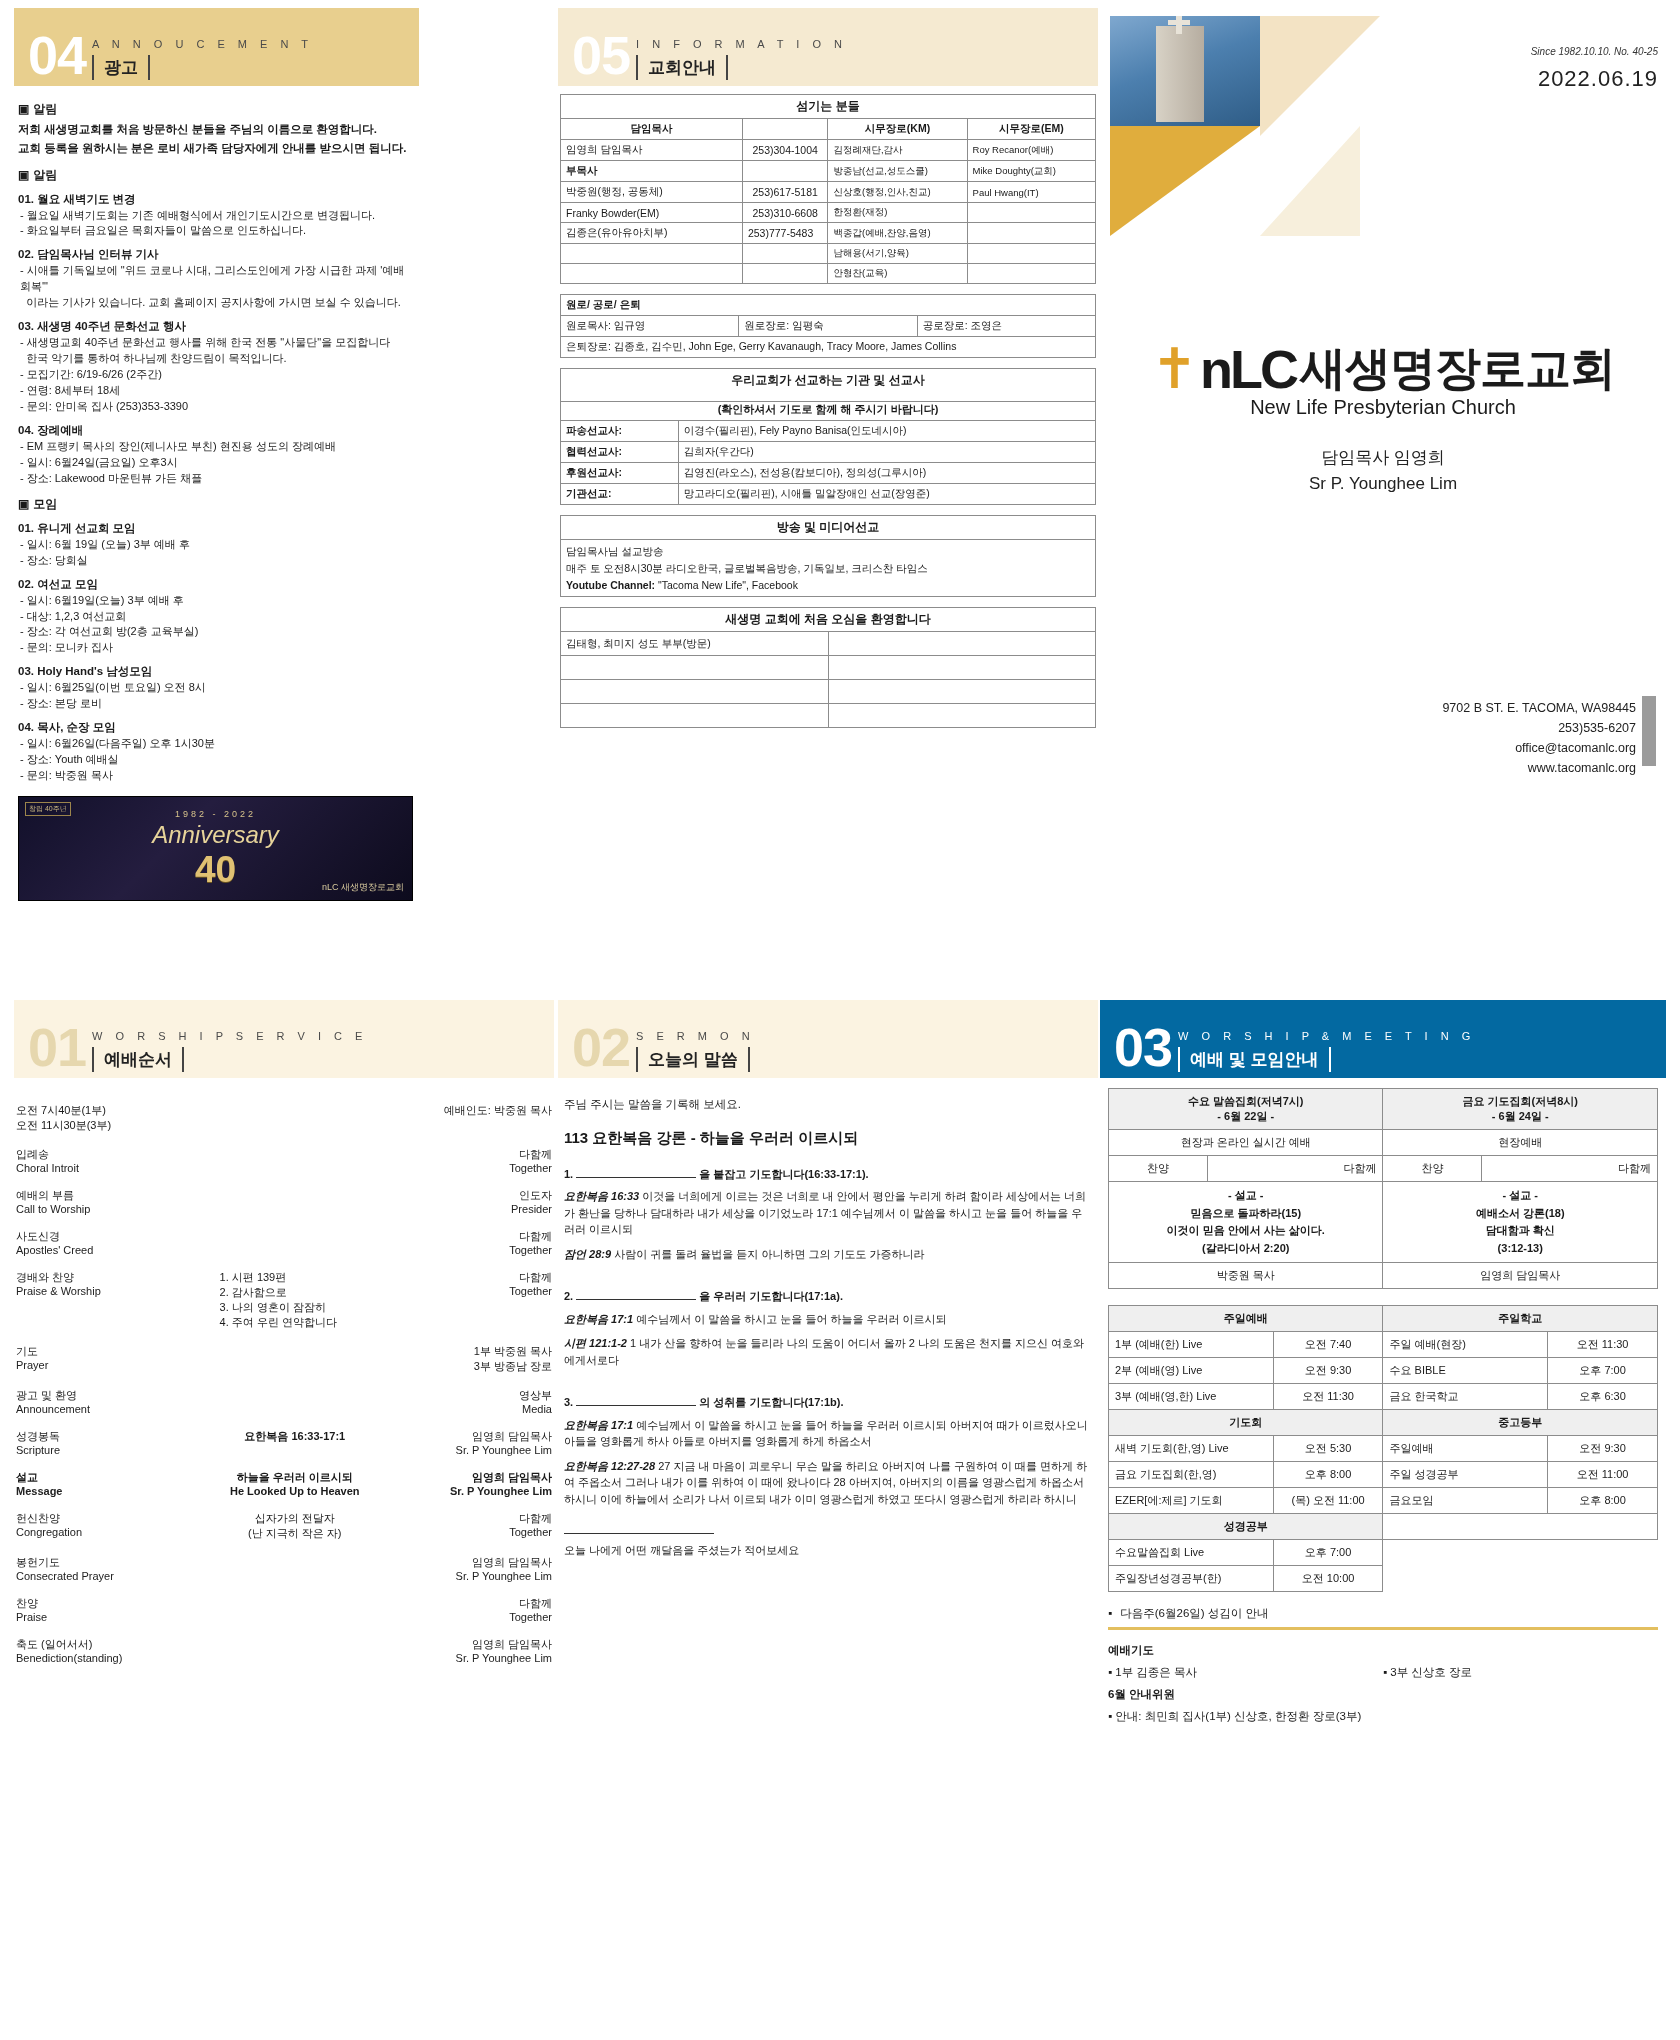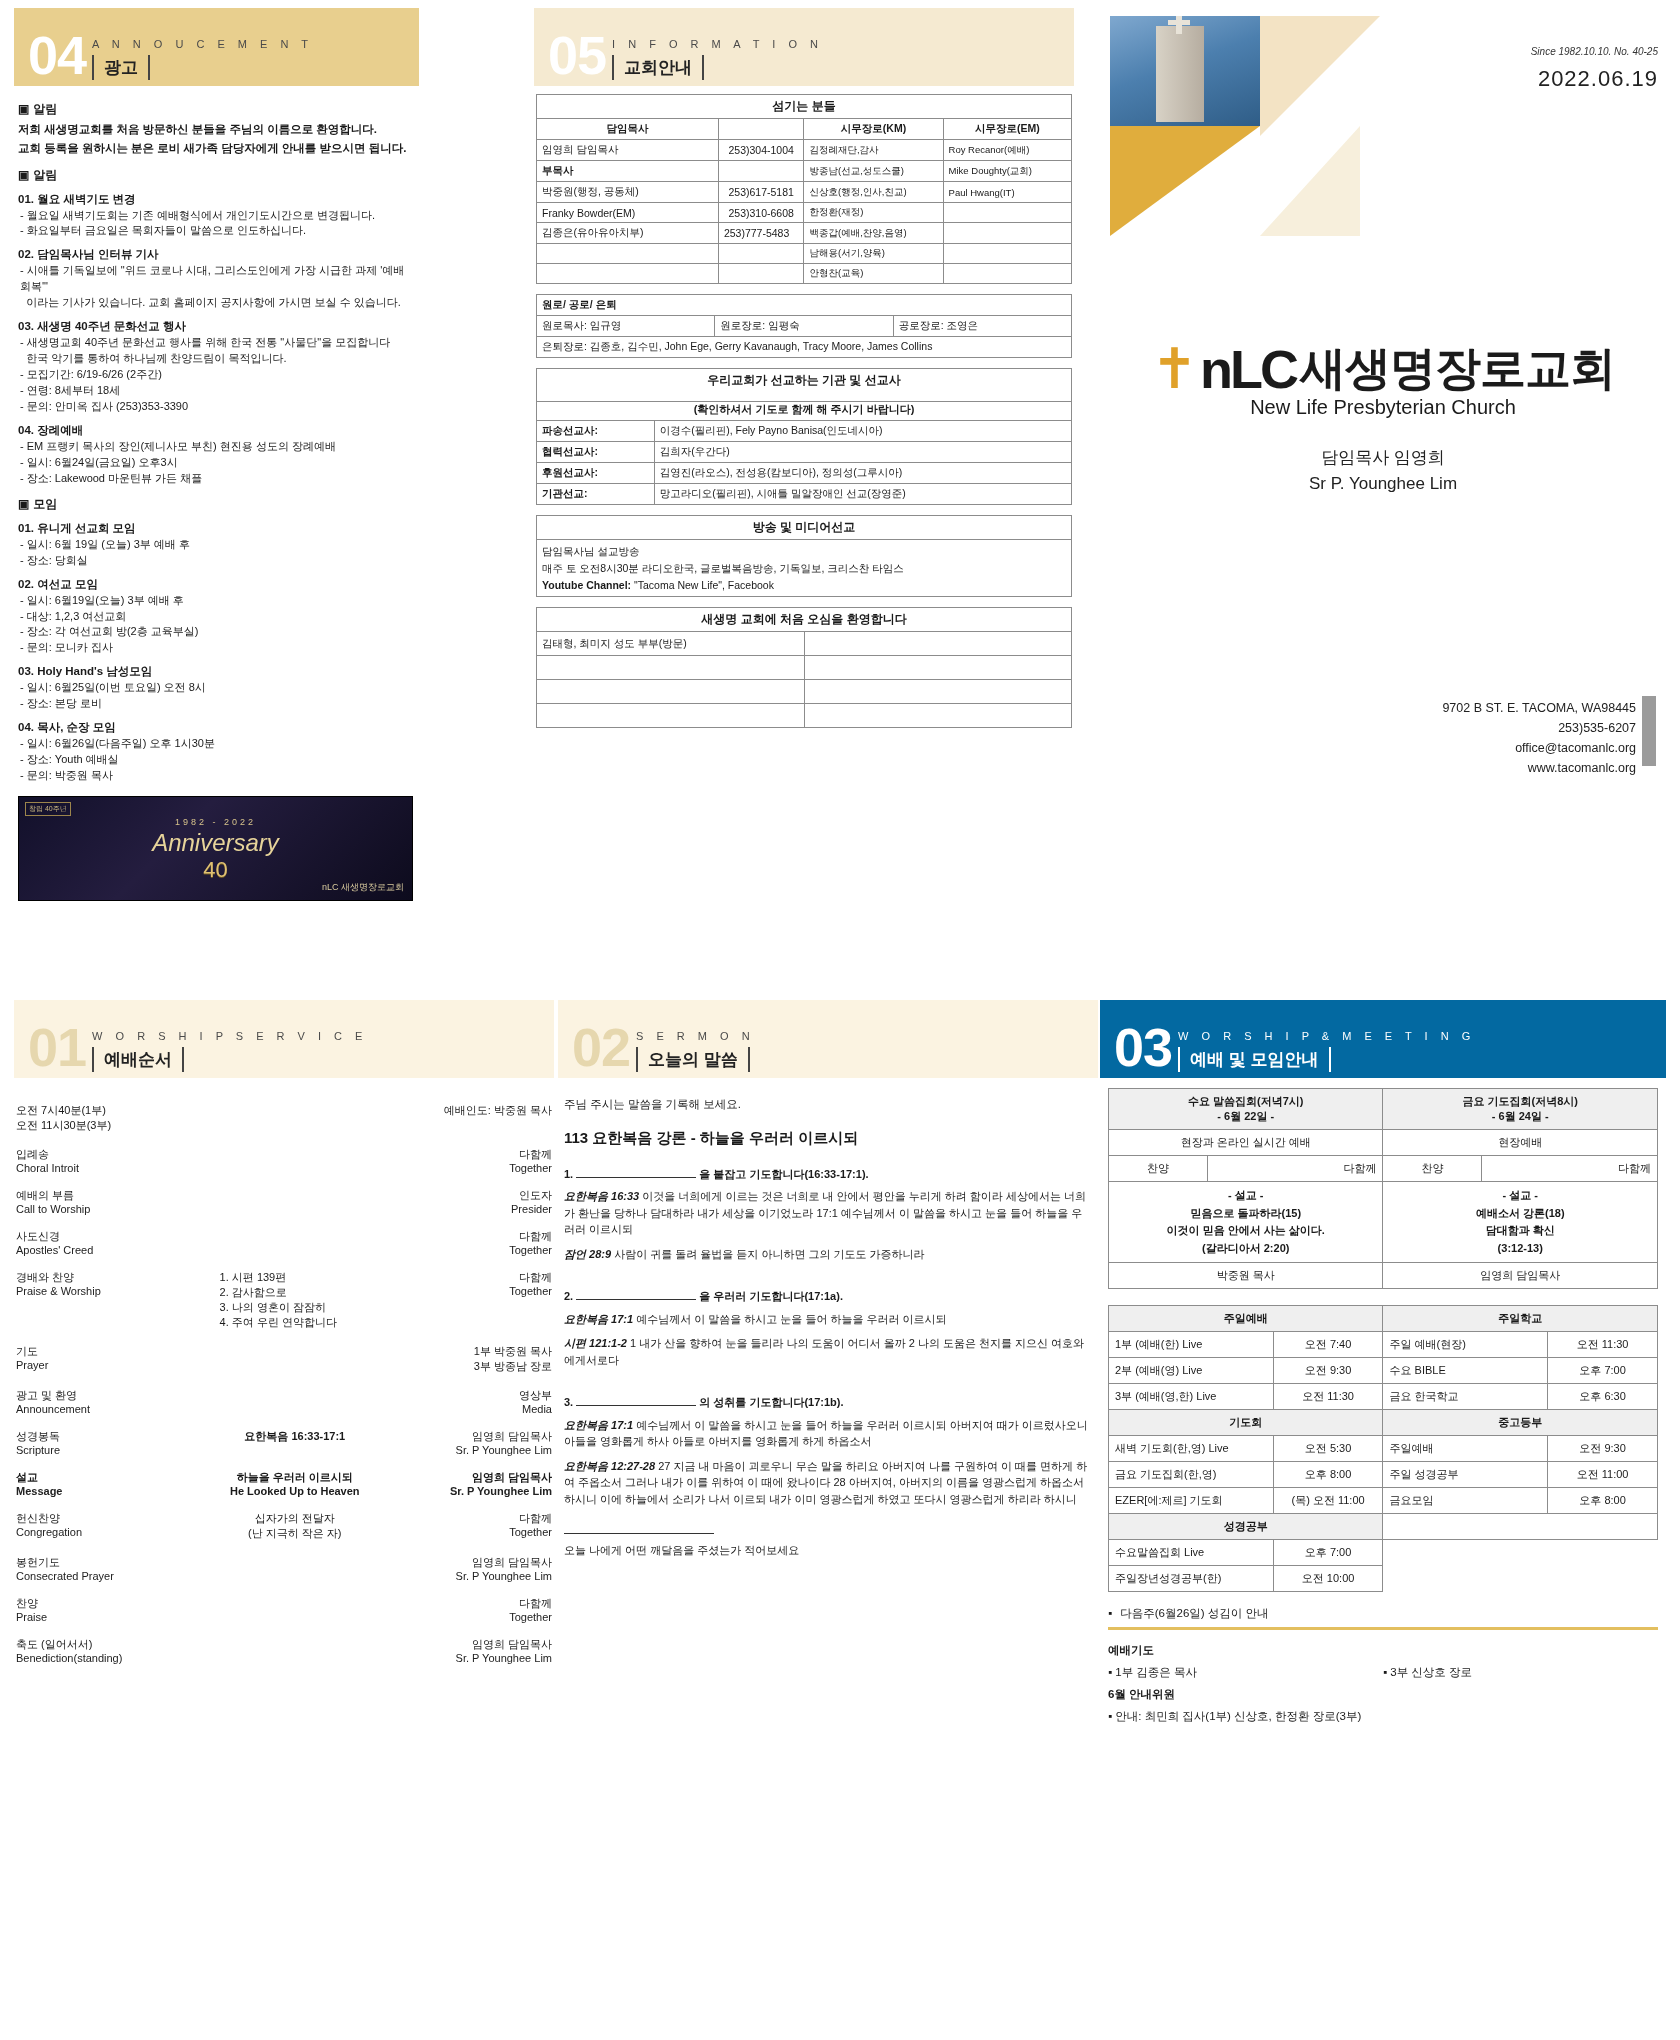--- a/index.html
+++ b/index.html
@@ -49,28 +49,28 @@
 
   .anniv {
     margin-top:12px; width:395px; height:105px;
     background:linear-gradient(135deg,#12102a 0%, #241d3f 40%, #0d0b1d 100%);
     border:1px solid #000; position:relative; color:#e9d9a0;
     display:flex; align-items:center; justify-content:center; flex-direction:column;
   }
   .anniv .yrs { font-size:9px; letter-spacing:3px; color:#d8c48c; }
   .anniv .big { font-size:24px; font-style:italic; color:#e7d49a; margin-top:2px;text-align:center; }
   .anniv .forty {
-    font-size:22px; font-weight:normal; color:#e0c173; line-height:1; margin-top:2px;
+    font-size:37px; font-weight:bold; color:#e0c173; line-height:1; margin-top:2px;
     text-shadow:0 1px 0 #6b5520;
   }
   .anniv .tag { position:absolute; left:6px; top:5px; font-size:7px; color:#cbb882; border:1px solid #9c854c; padding:1px 3px;}
   .anniv .logo { position:absolute; right:8px; bottom:6px; font-size:9px; color:#d9cb9e; }
 
   
-  #p05 { left:534px; top:8px; width:540px; }
+  #p05 { left:558px; top:8px; width:540px; }
   table.t {
     width:100%; border-collapse:collapse; font-size:10.5px; background:#fff;
   }
   table.t th, table.t td {
     border:1px solid #8c8c8c; padding:3px 5px; vertical-align:middle;
   }
   table.t th { text-align:center; font-weight:bold; background:#fff; }
   .tbl-title { text-align:center; font-weight:bold; font-size:12px; }
   .tbl-wrap { margin-bottom:10px; }
   .sm { font-size:9.5px; }

